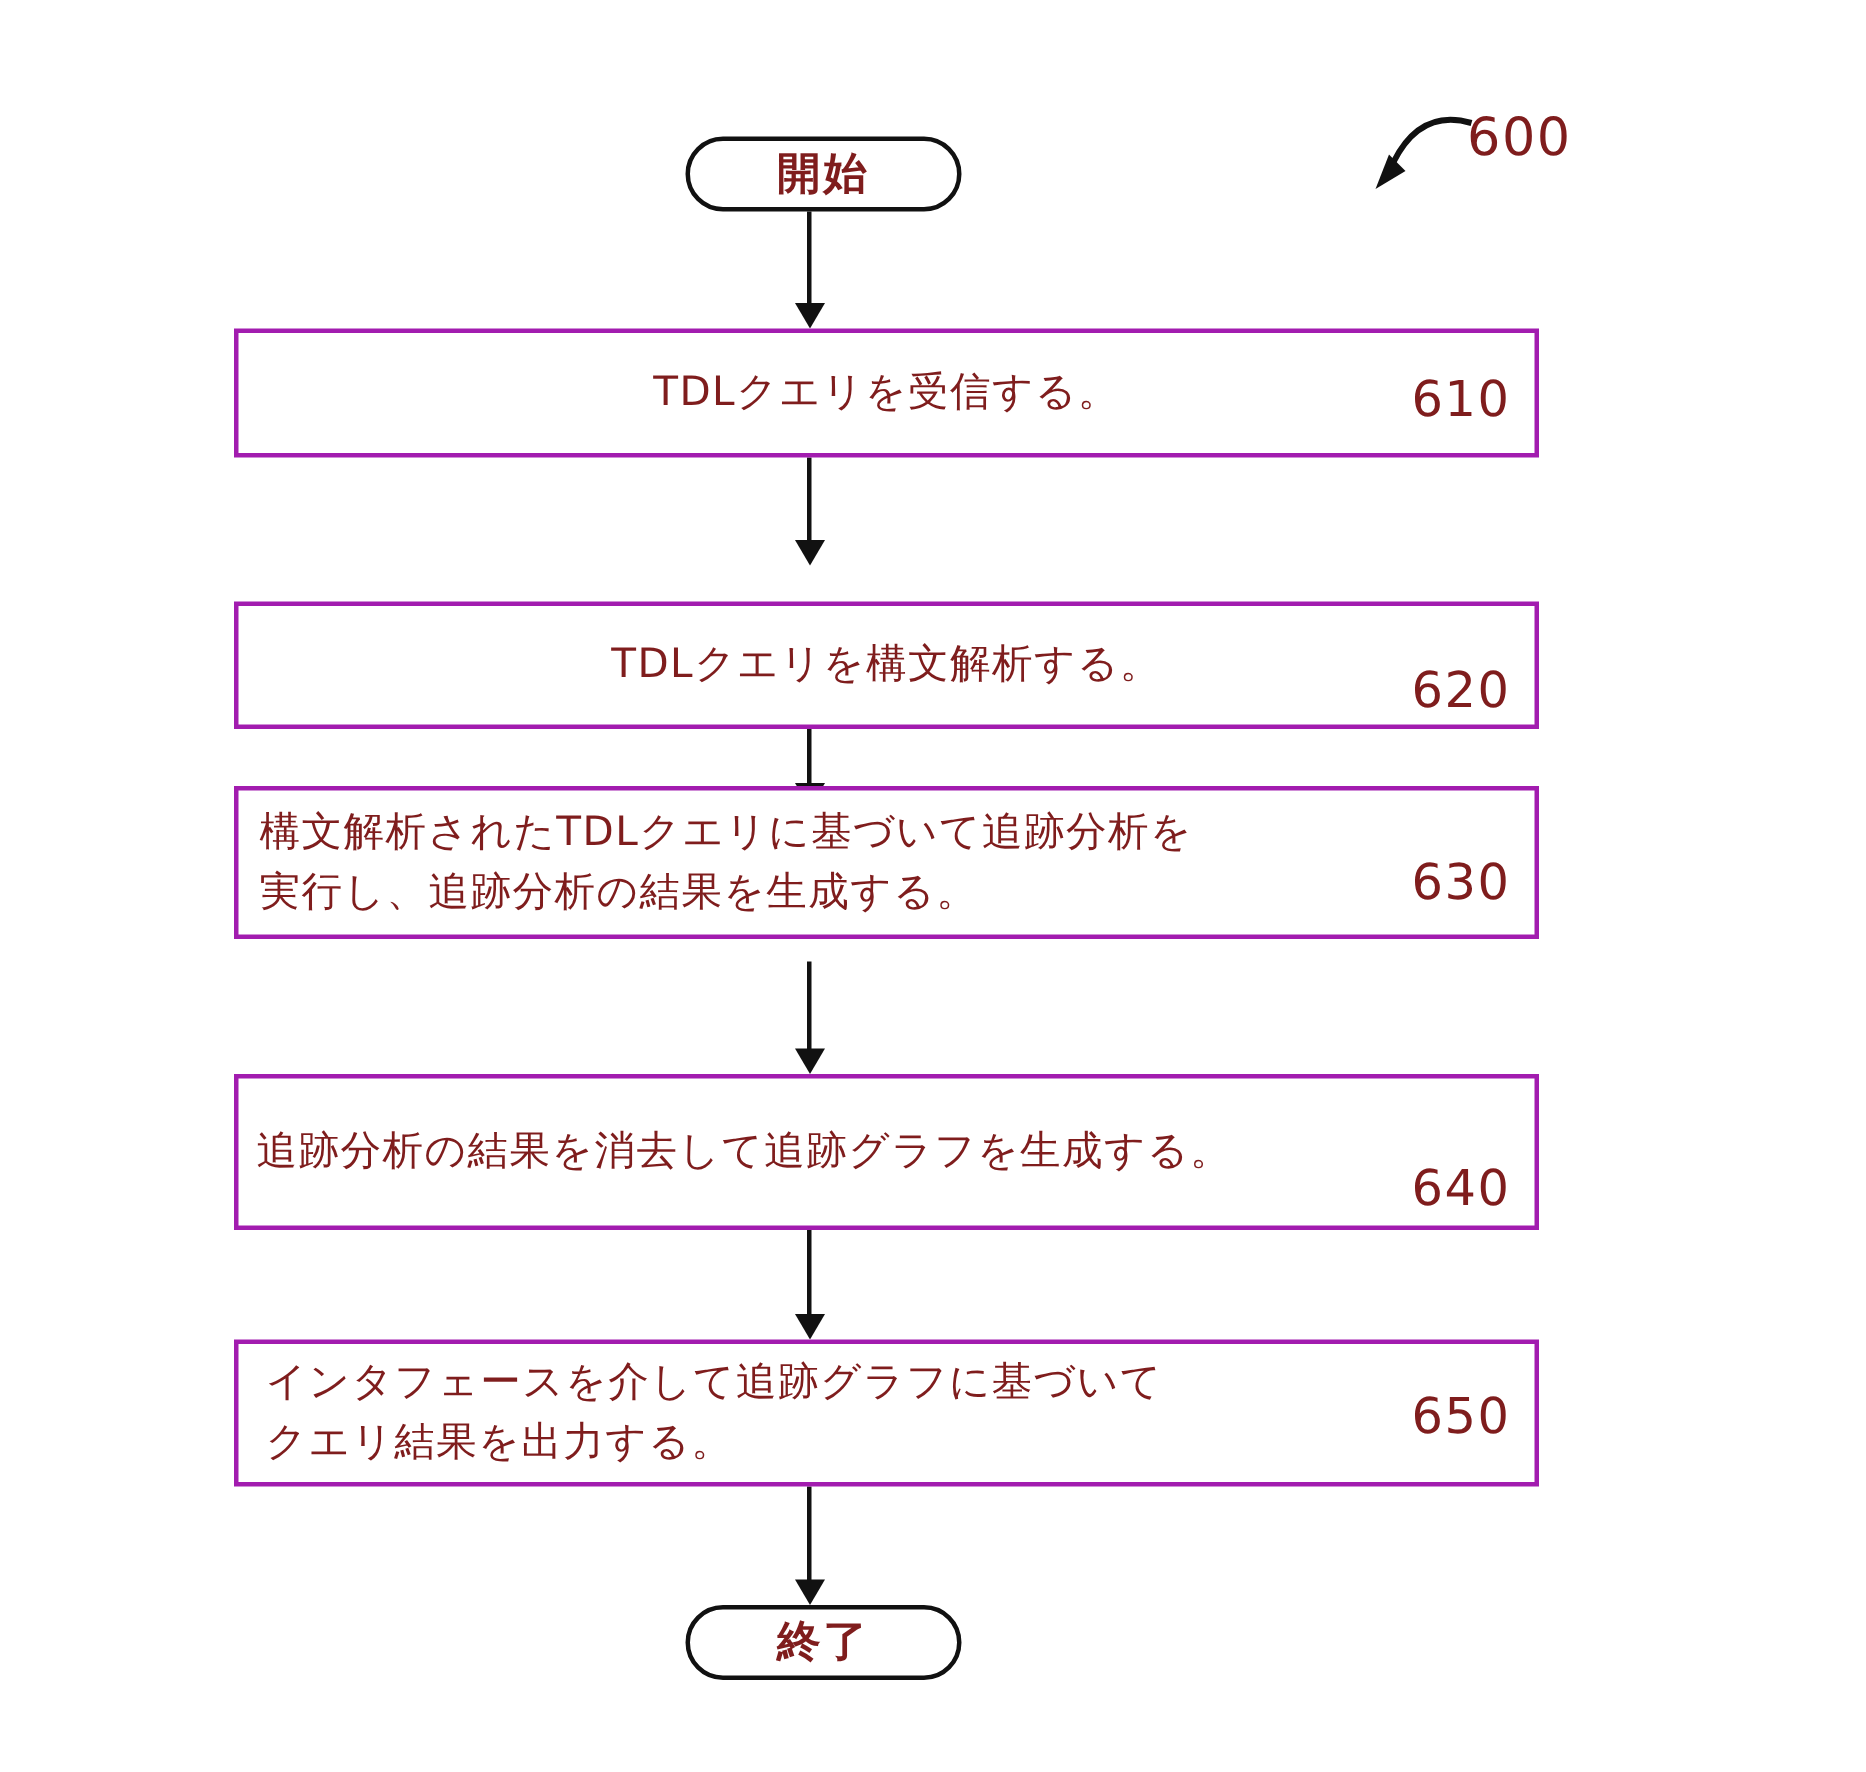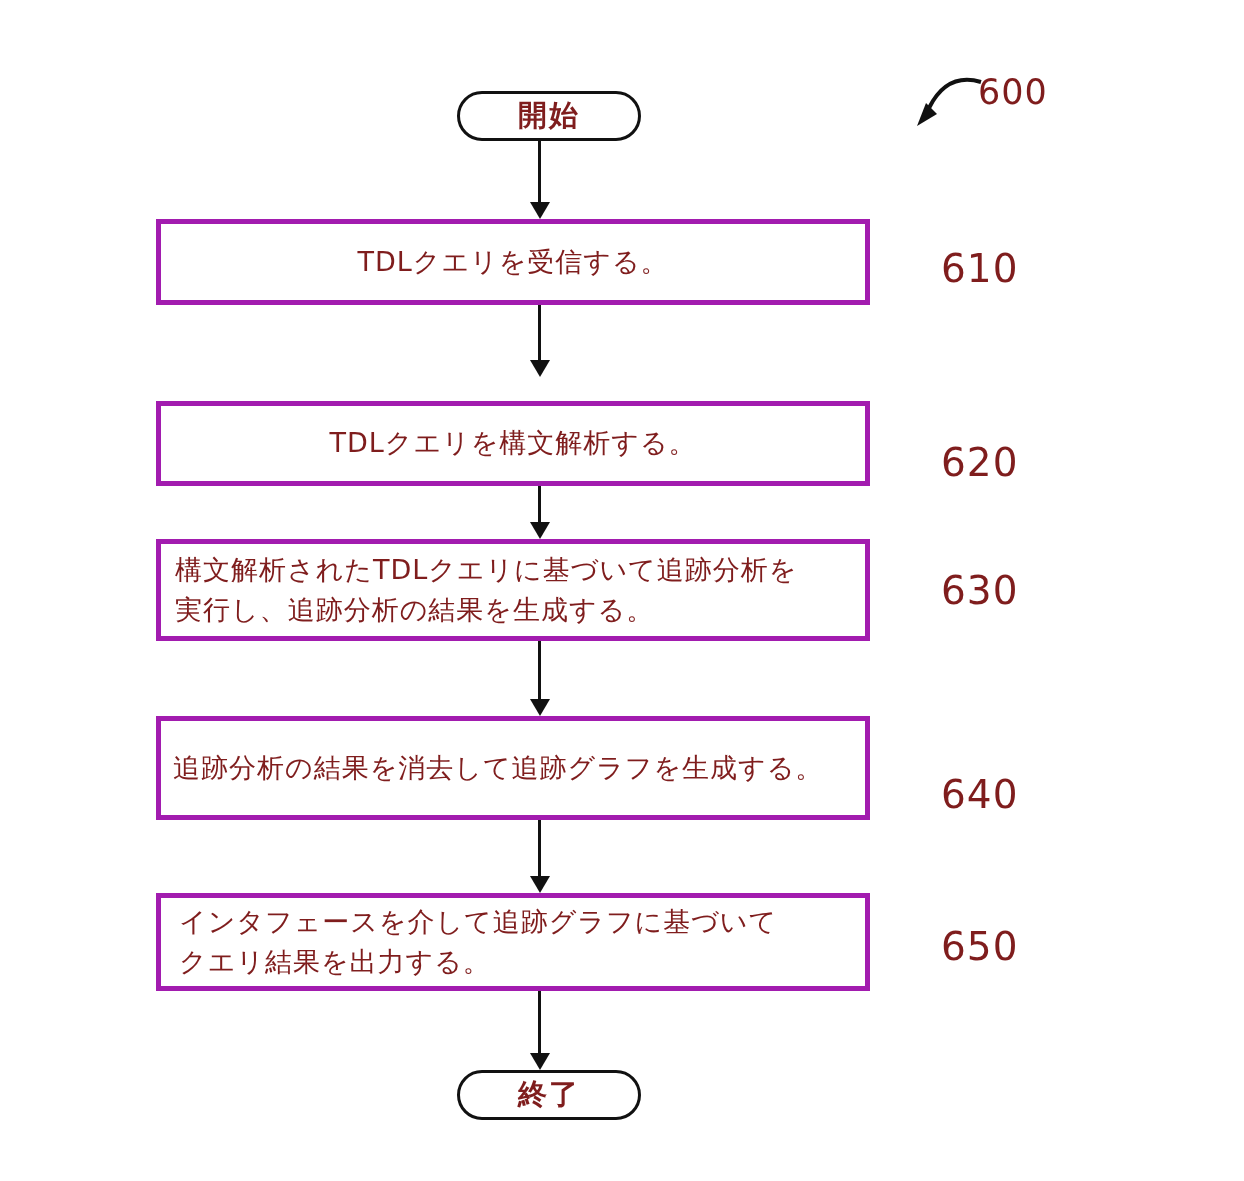--- a/index.html
+++ b/index.html
@@ -30,42 +30,42 @@
     font-size: 29px;
     font-weight: bold;
     letter-spacing: 2px;
     box-sizing: border-box;
   }
   .terminal.start { top: 91px; }
   .terminal.end   { top: 1070px; }
   .process-box {
     position: absolute;
     left: 156px;
-    width: 714px;
-    border: 5px solid #a21caf;
+    width: 870px;
+    border: 3px solid #a21caf;
     background: #ffffff;
     box-sizing: border-box;
     display: flex;
     flex-direction: column;
     justify-content: center;
     font-size: 27px;
     line-height: 1.5;
     letter-spacing: 1px;
   }
   .process-box.center { align-items: center; text-align: center; }
   .process-box.left   { align-items: flex-start; text-align: left; }
   .box-610 { top: 219px; height: 86px; }
   .box-620 { top: 377px; height: 85px; margin-top: 24px; }
-  .box-630 { top: 539px; height: 102px; padding-left: 14px; padding-right: 6px; }
+  .box-630 { top: 524px; height: 102px; padding-left: 14px; padding-right: 6px; }
   .box-640 { top: 716px; height: 104px; padding-left: 12px; padding-right: 16px; justify-content: center; }
   .box-650 { top: 893px; height: 98px;  padding-left: 18px; padding-right: 10px; }
   .ref-label {
     position: absolute;
     left: 941px;
-    font-size: 39px;
+    font-size: 33px;
     letter-spacing: 1px;
   }
   .ref-610 { top: 246px; }
   .ref-620 { top: 398px; margin-top: 42px; }
   .ref-630 { top: 568px; }
   .ref-640 { top: 772px; }
   .ref-650 { top: 924px; }
   .flow-line {
     position: absolute;
     left: 538px;

